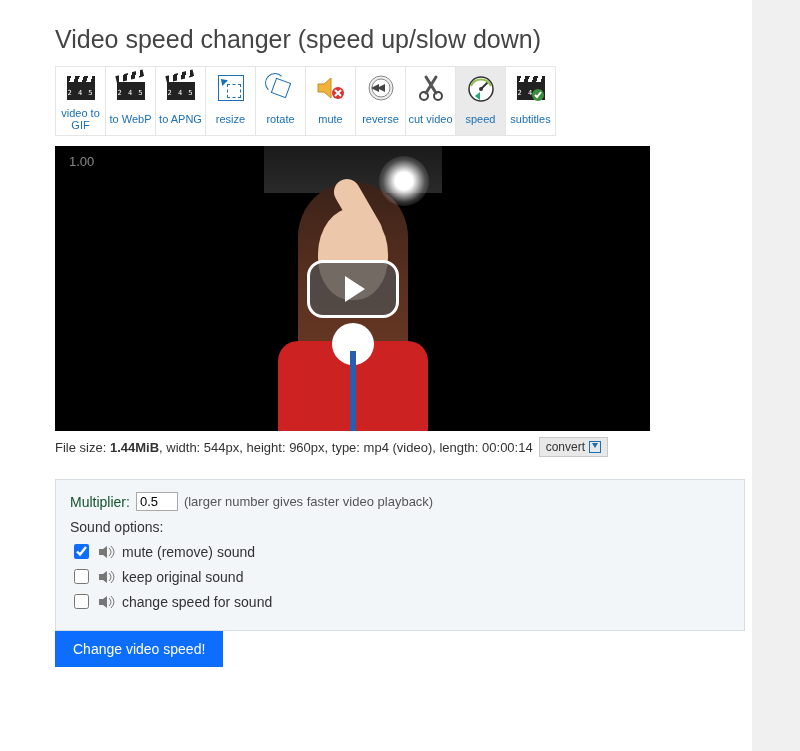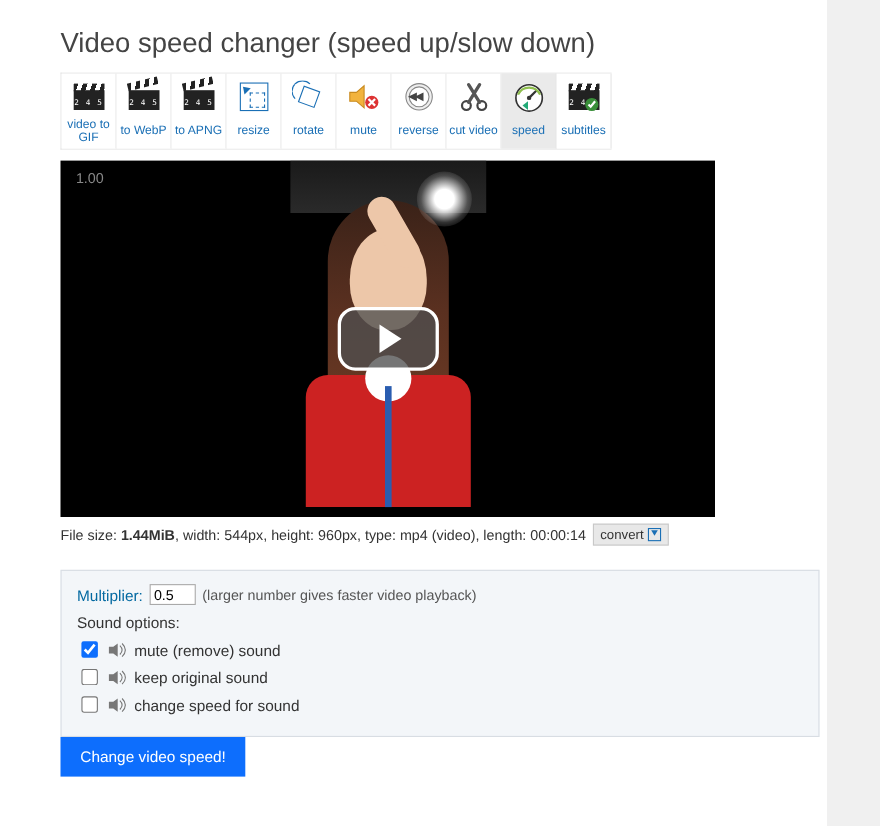--- a/index.html
+++ b/index.html
@@ -53,21 +53,21 @@
     margin-bottom: 4px;
     display: flex;
     align-items: center;
     justify-content: center;
   }
   .tool .tlabel { min-height: 24px; display:flex; align-items:center; justify-content:center; }
 
   .video-box {
     background: #000;
     width: 595px;
-    height: 324px;
+    height: 285px;
     position: relative;
     overflow: hidden;
   }
   .video-overlay-speed {
     position: absolute;
     top: 8px; left: 14px;
     color: #888;
     font-size: 13px;
   }
   .video-content {
@@ -164,21 +164,21 @@
     border-top:5px solid #1a6fb5;
   }
 
   .options-box {
     margin-top: 22px;
     border:1px solid #d8dde3;
     background:#f3f6f9;
     padding:12px 14px 14px 14px;
   }
   .opt-row { display:flex; align-items:center; gap:6px; margin-bottom:8px; }
-  .opt-label { color:#0369a1; }
+  .opt-label { color:#14532d; }
   .opt-input {
     width:42px; font-size:13px; padding:1px 3px;
     border:1px solid #a9a9a9; background:#fff;
   }
   .opt-hint { color:#555; font-size:13px; }
   .sound-title { margin:6px 0 6px 0; color:#333; }
   .sound-opt { display:flex; align-items:center; gap:6px; margin:4px 0; }
   .sound-opt input[type=checkbox]{ width:15px; height:15px; accent-color:#0d6efd; }
   .spk-icon { width:18px; height:14px; position:relative; }
   .spk-icon svg { width:18px; height:14px; }

